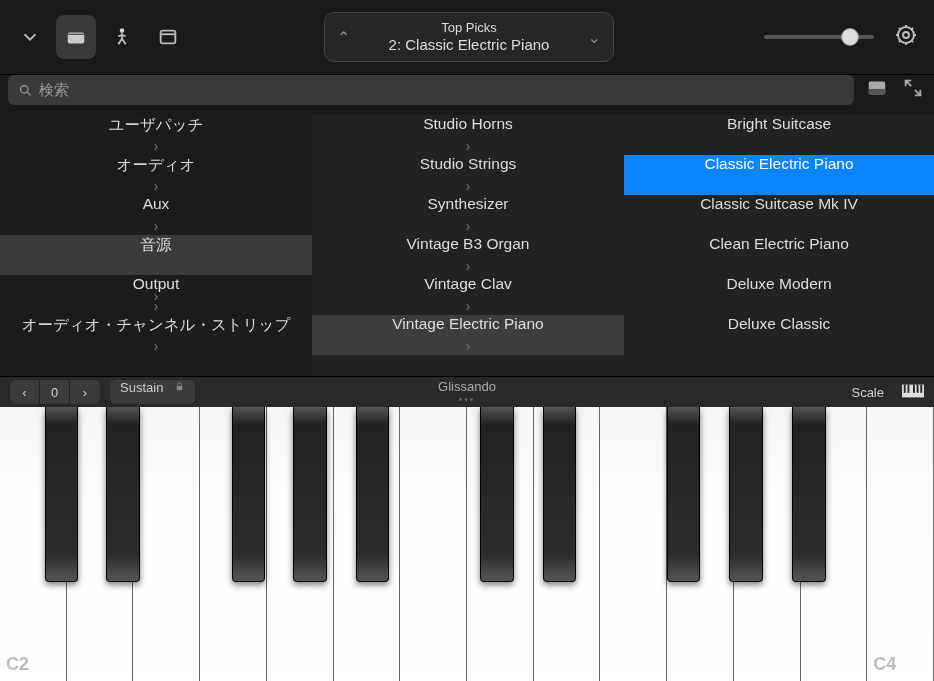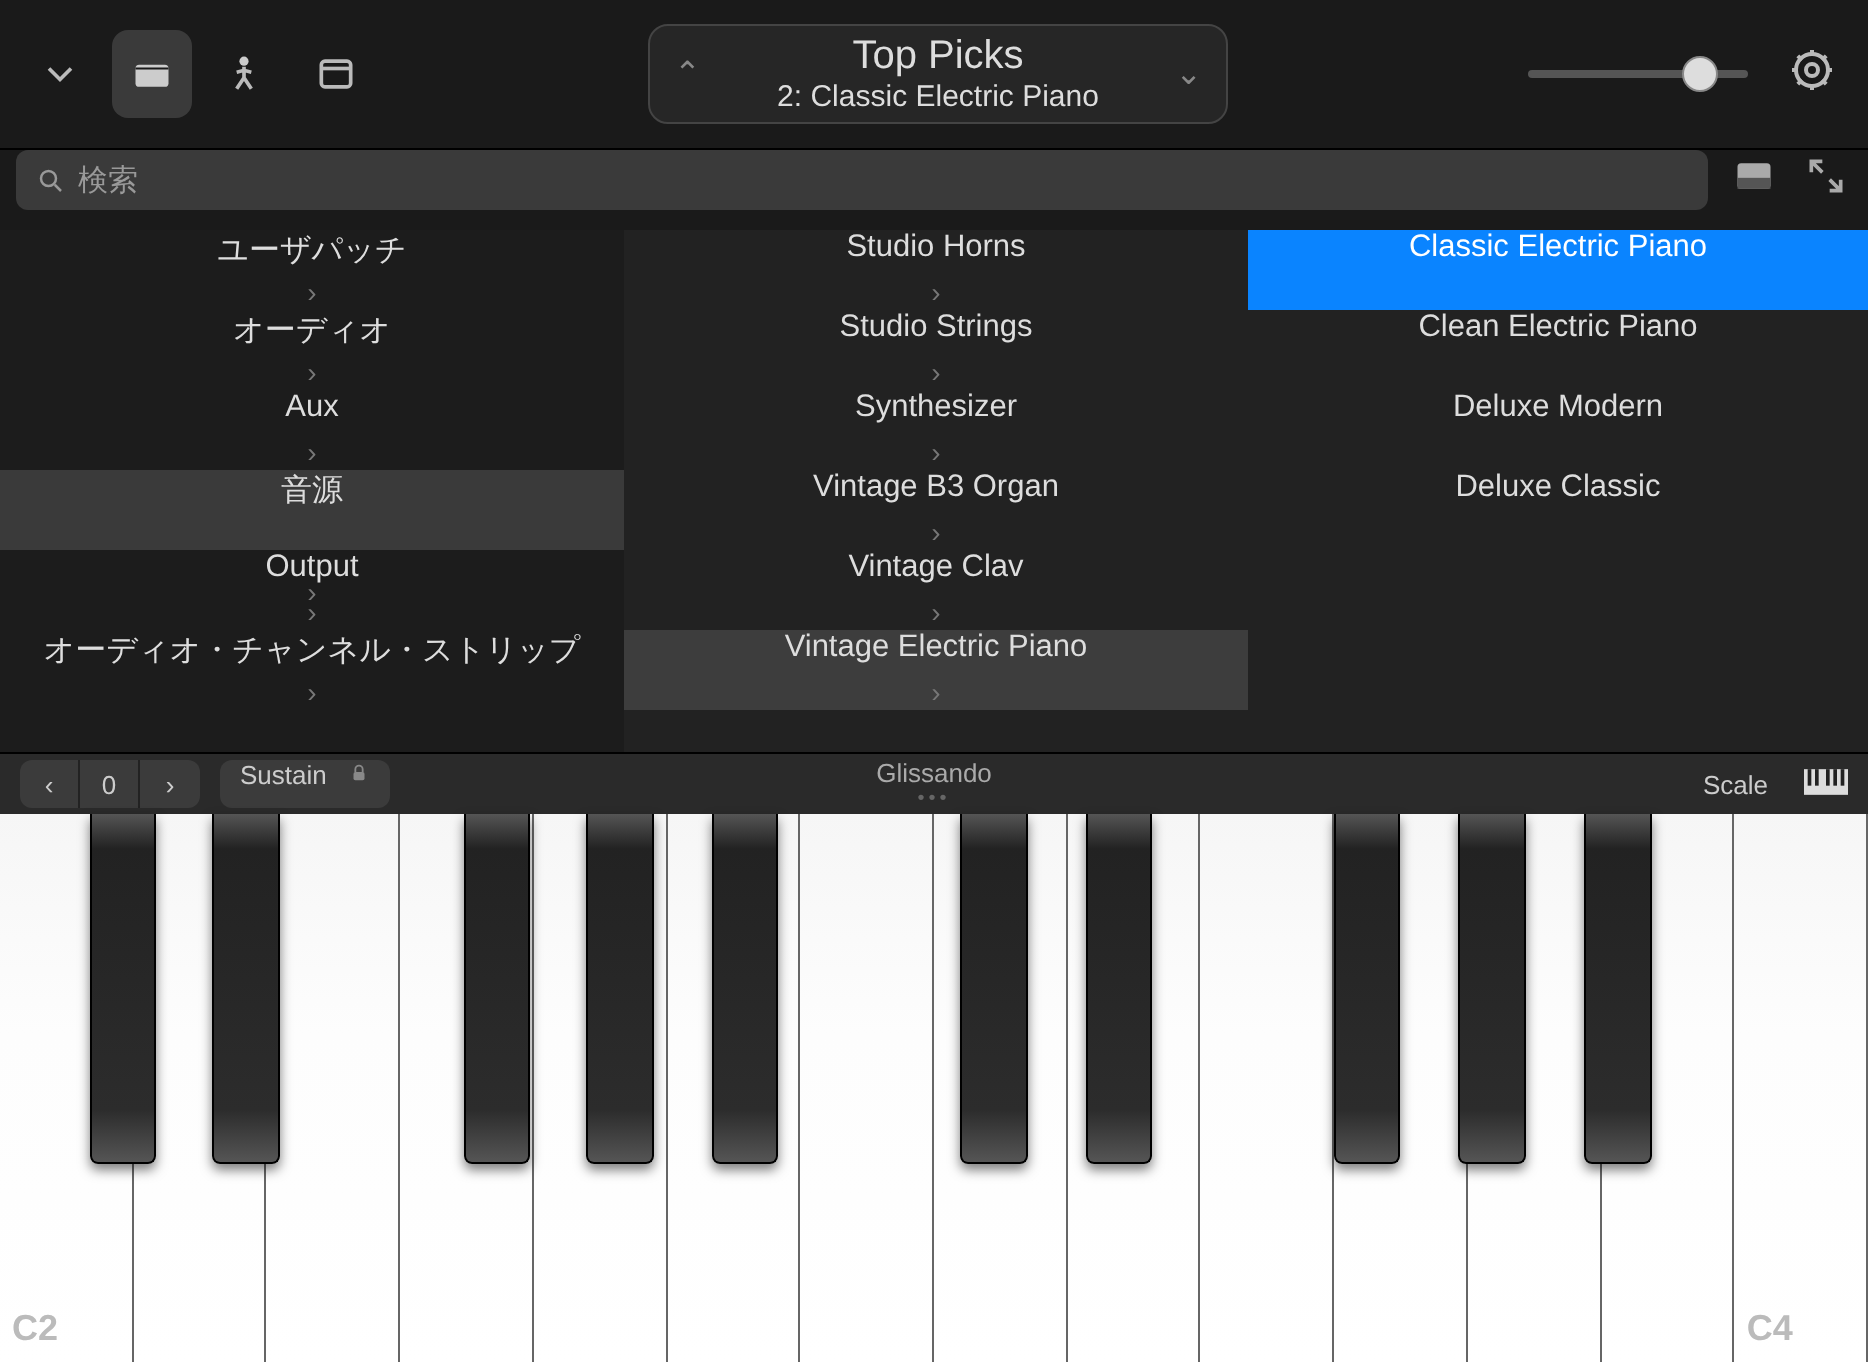--- a/index.html
+++ b/index.html
@@ -5,21 +5,21 @@
   * { margin:0; padding:0; box-sizing:border-box; font-family:-apple-system,"Hiragino Sans","Helvetica Neue",Arial,sans-serif; }
   body { width:934px; height:681px; background:#000; overflow:hidden; }
 
   
   .topbar { height:75px; background:#1a1a1a; display:flex; align-items:center; padding:0 10px; gap:6px; border-bottom:1px solid #000;}
   .tb-btn { width:40px; height:44px; display:flex; align-items:center; justify-content:center; color:#bbb; border-radius:8px;}
   .tb-btn.active { background:#3a3a3a; }
   .tb-btn svg { width:22px; height:22px; fill:#ccc; }
   .preset-box { margin-left:130px; width:290px; height:50px; background:#262626; border:1px solid #444; border-radius:10px; display:flex; align-items:center; justify-content:space-between; padding:0 12px;}
   .preset-text { flex:1; text-align:center; color:#ddd; font-size:16px; line-height:1.15;}
-  .preset-text .line1 { display:block; font-size:20px;}
+  .preset-text .line1 { display:block; font-size:13px;}
   .preset-text .line2 { display:block; font-size:15px;}
   .chev { color:#888; font-size:16px;}
   .slider-wrap { margin-left:auto; display:flex; align-items:center; gap:20px; padding-right:6px;}
   .slider { width:110px; height:4px; background:#555; border-radius:2px; position:relative;}
   .slider .thumb { position:absolute; top:50%; left:78%; transform:translate(-50%,-50%); width:18px; height:18px; background:#ddd; border-radius:50%; border:1px solid #888;}
   .gear svg{width:24px;height:24px;stroke:#bbb;fill:none;}
 
   
   .searchrow { height:40px; background:#1a1a1a; display:flex; padding:0 8px; gap:10px;}
   .searchfield { flex:1; height:30px; background:#3a3a3a; border-radius:6px; display:flex; align-items:center; padding:0 10px; color:#999; font-size:15px; gap:6px; max-width:850px;}
@@ -178,22 +178,28 @@
       <div class="row">
         <span>Vintage Clav</span>
         <span class="arrow">›</span>
       </div>
       <div class="row sel">
         <span>Vintage Electric Piano</span>
         <span class="arrow">›</span>
       </div>
     </div>
   <div class="col col3" id="col3">
+      <div class="row">
+        <span>Bright Suitcase</span>
+      </div>
       <div class="row sel">
         <span>Classic Electric Piano</span>
+      </div>
+      <div class="row">
+        <span>Classic Suitcase Mk IV</span>
       </div>
       <div class="row">
         <span>Clean Electric Piano</span>
       </div>
       <div class="row">
         <span>Deluxe Modern</span>
       </div>
       <div class="row">
         <span>Deluxe Classic</span>
       </div>

